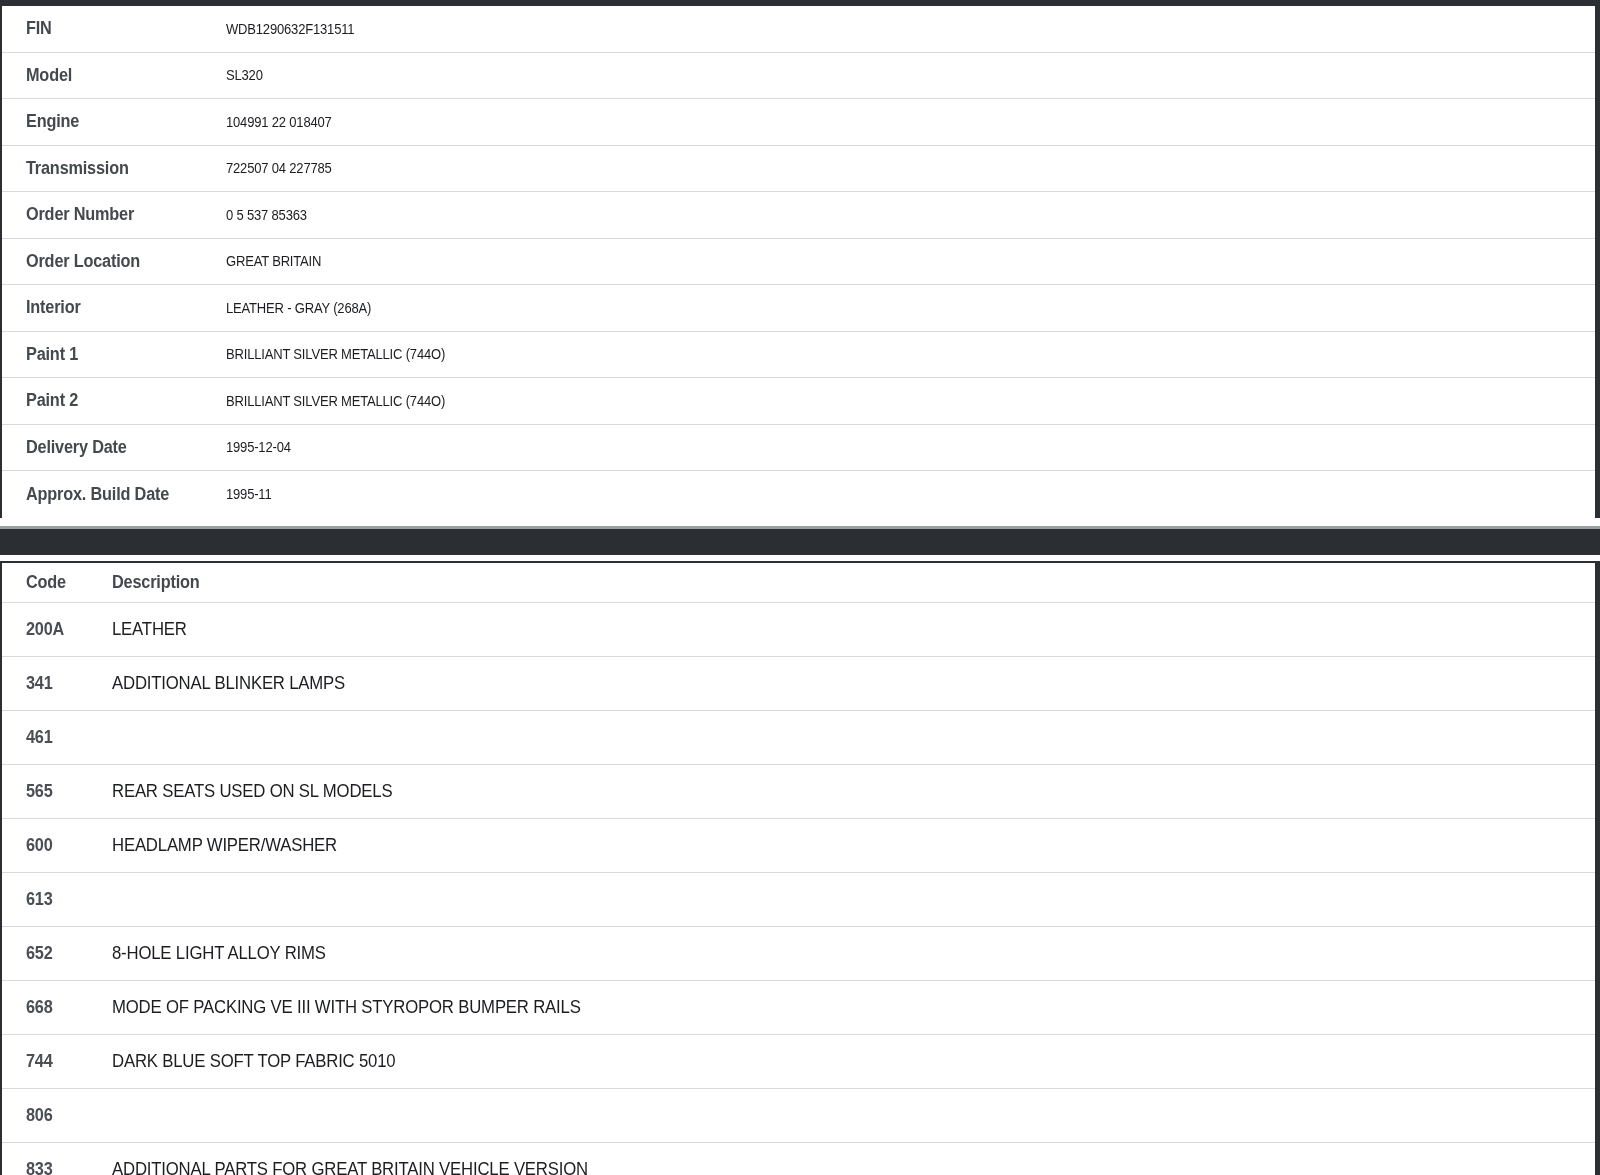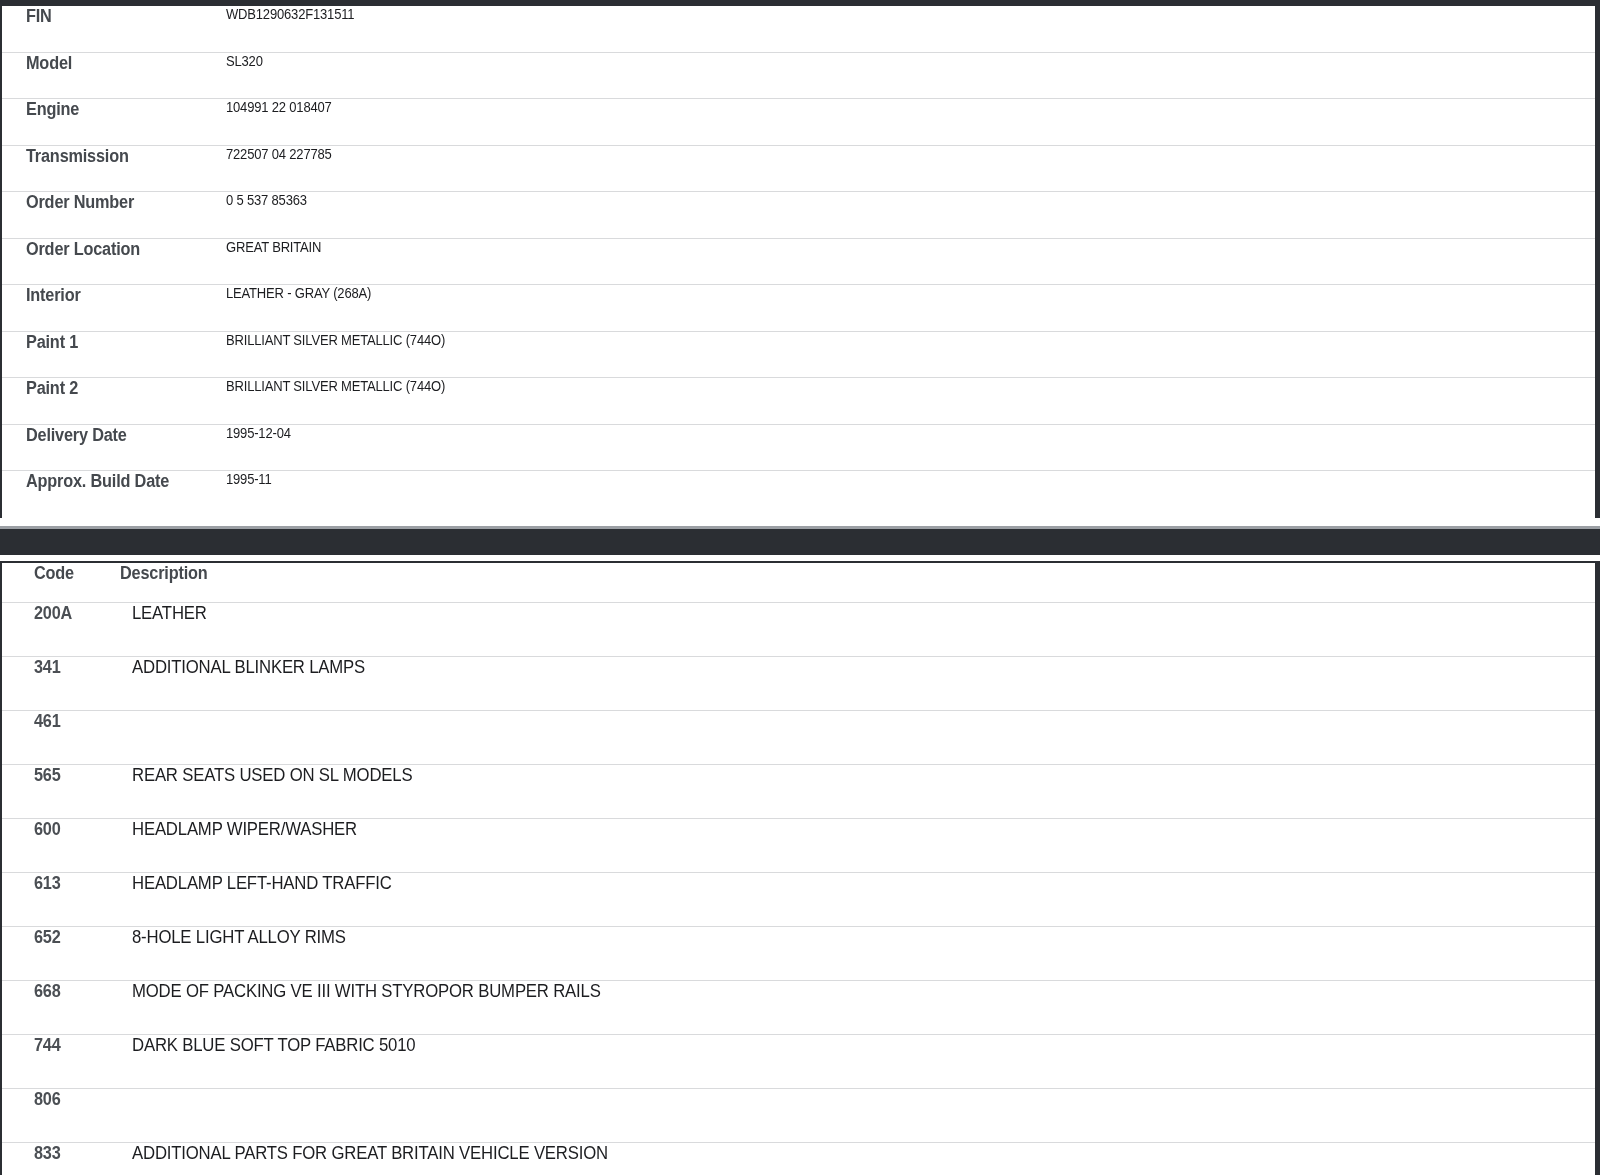--- a/index.html
+++ b/index.html
@@ -35,20 +35,21 @@
     border-right: 5px solid var(--dark);
     background: #fff;
     flex: 0 0 auto;
   }
   .panel.options {
     border-top: 2px solid var(--dark);
   }
 
   .row {
     display: flex;
+    align-items: center;
     box-sizing: border-box;
   }
   .row:not(:last-child) {
     border-bottom: 1px solid var(--sep);
   }
 
   
   .vrow { height: 46.5px; }
   .vrow .label {
     flex: 0 0 200px;
@@ -80,37 +81,36 @@
   .hrow { height: 40px; }
   .hrow .hcell {
     font-size: 17.5px;
     font-weight: 700;
     color: var(--label);
     white-space: nowrap;
   }
   .orow { height: 54px; }
   .col-code {
     flex: 0 0 86px;
-    padding-left: 32px;
+    padding-left: 24px;
     white-space: nowrap;
   }
   .col-desc {
     flex: 1 1 auto;
     white-space: nowrap;
   }
   .orow .col-code {
     font-size: 17.5px;
     font-weight: 700;
     color: var(--code);
   }
   .orow .col-desc {
     font-size: 18px;
     font-weight: 400;
     color: var(--text);
-    margin-left: 12px;
   }
 
   
   .cond {
     display: inline-block;
     transform: scaleX(0.93);
     transform-origin: 0 50%;
     letter-spacing: -0.2px;
   }
 
@@ -280,23 +280,20 @@
     </div>
     <div class="cell col-desc">
       <span class="cond">HEADLAMP WIPER/WASHER</span>
     </div>
   </div>
 
   <div class="row orow">
     <div class="cell col-code">
       <span class="cond">613</span>
     </div>
-    <div class="cell col-desc">
-      <span class="cond">HEADLAMP LEFT-HAND TRAFFIC</span>
-    </div>
   </div>
 
   <div class="row orow">
     <div class="cell col-code">
       <span class="cond">652</span>
     </div>
     <div class="cell col-desc">
       <span class="cond">8-HOLE LIGHT ALLOY RIMS</span>
     </div>
   </div>

